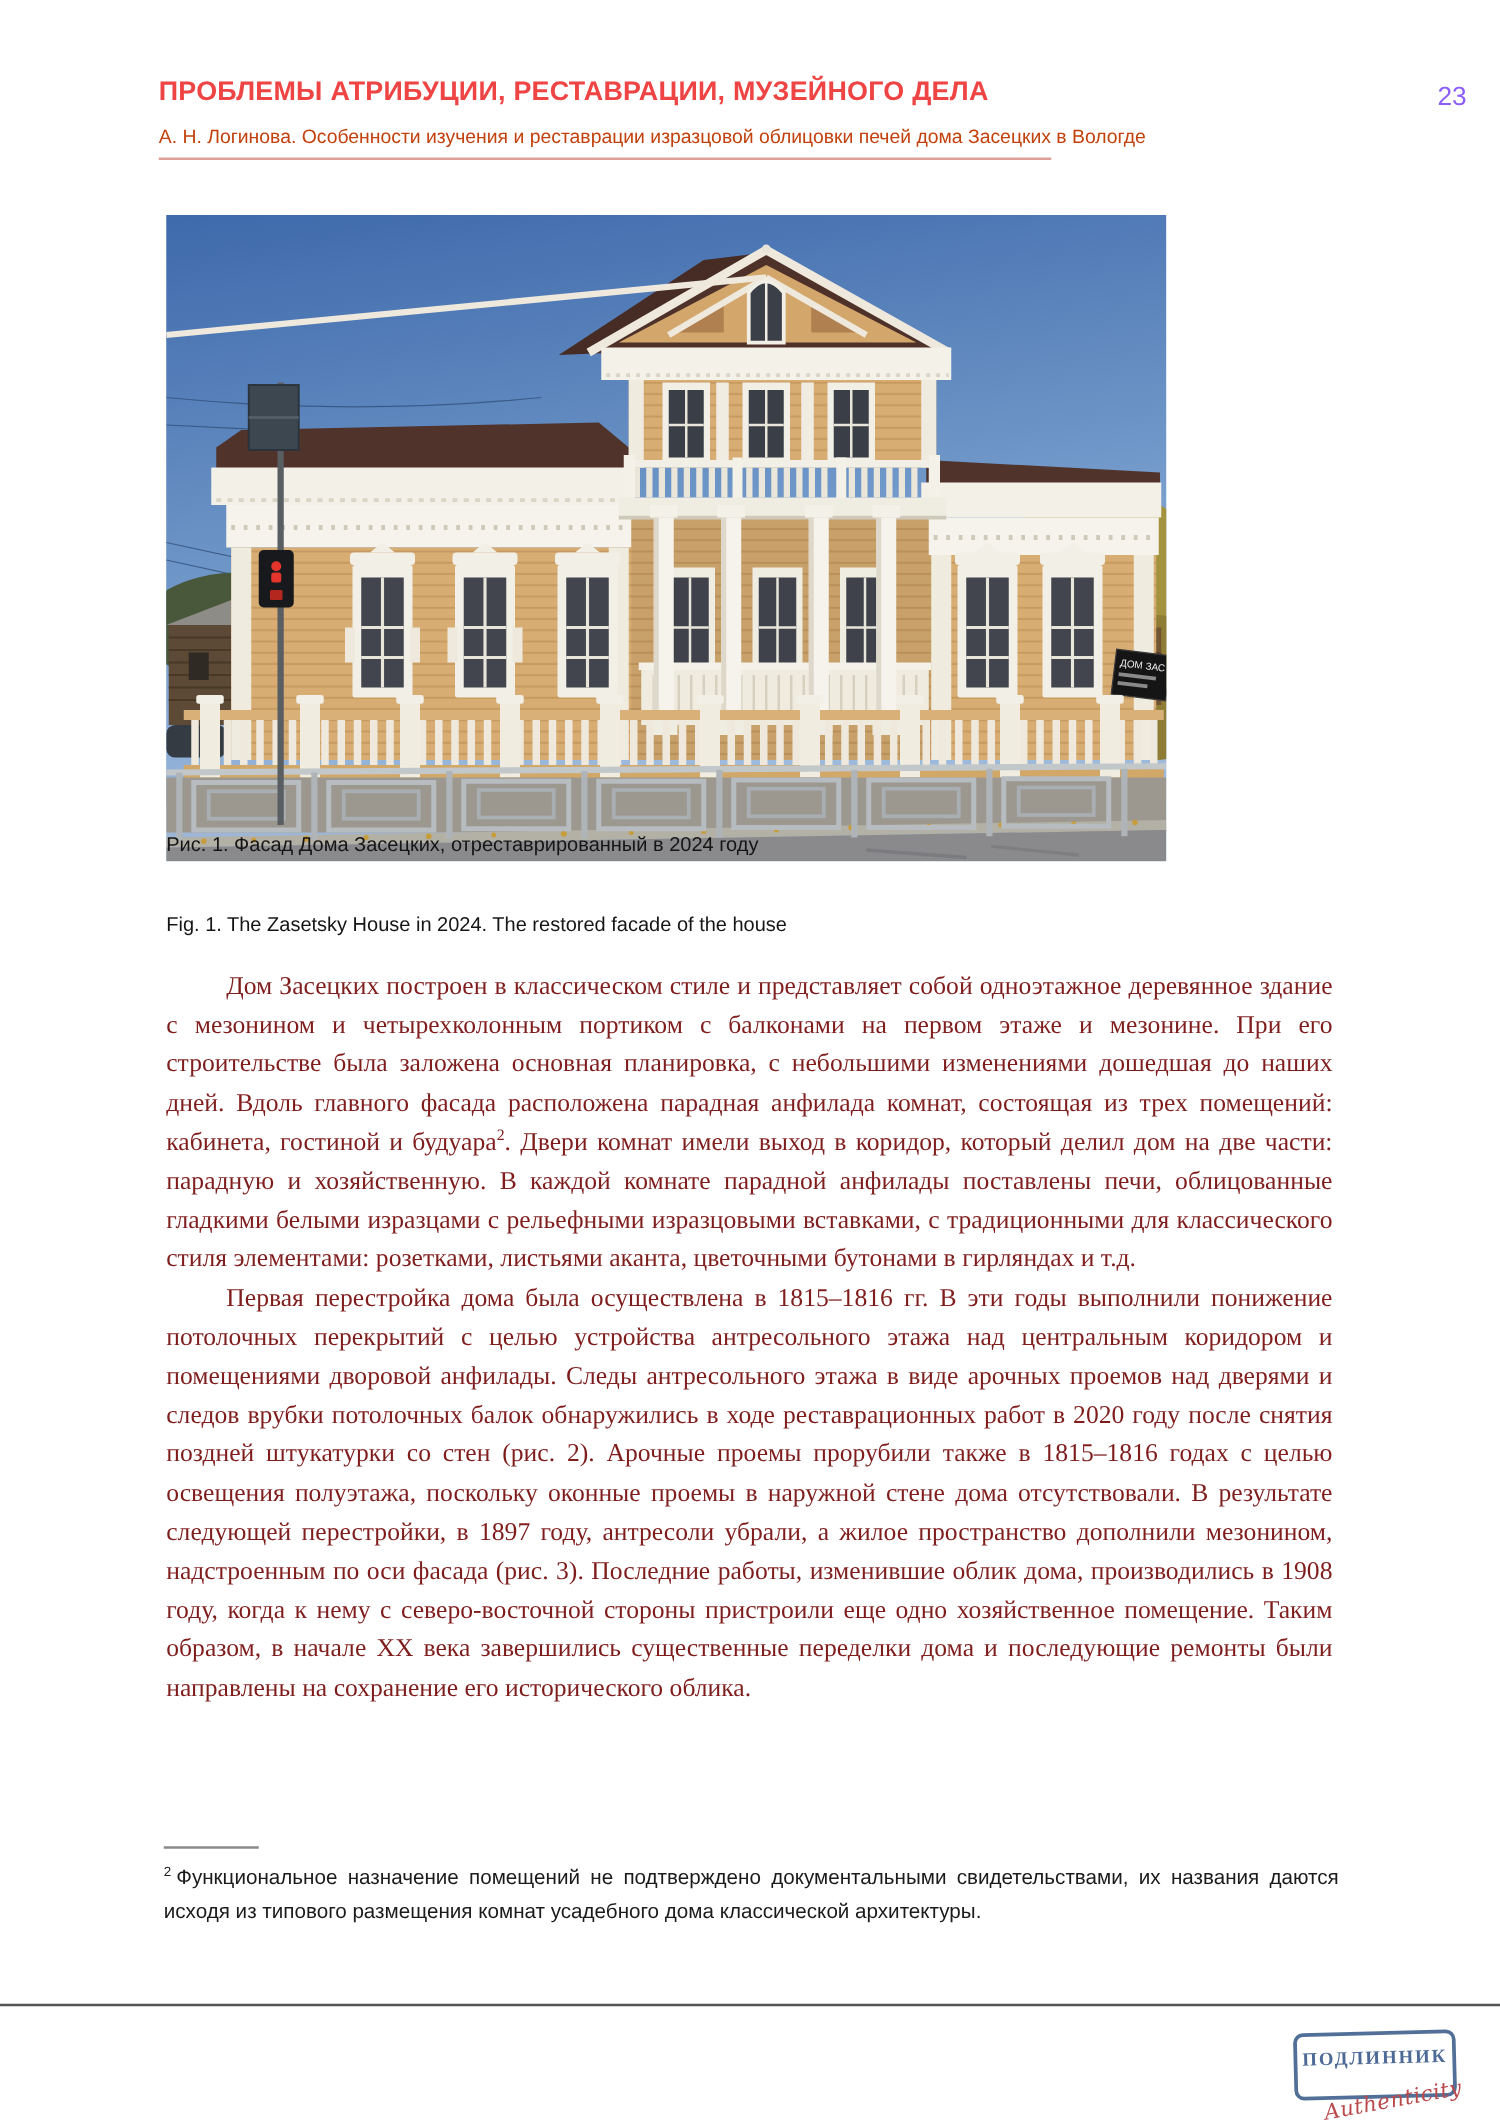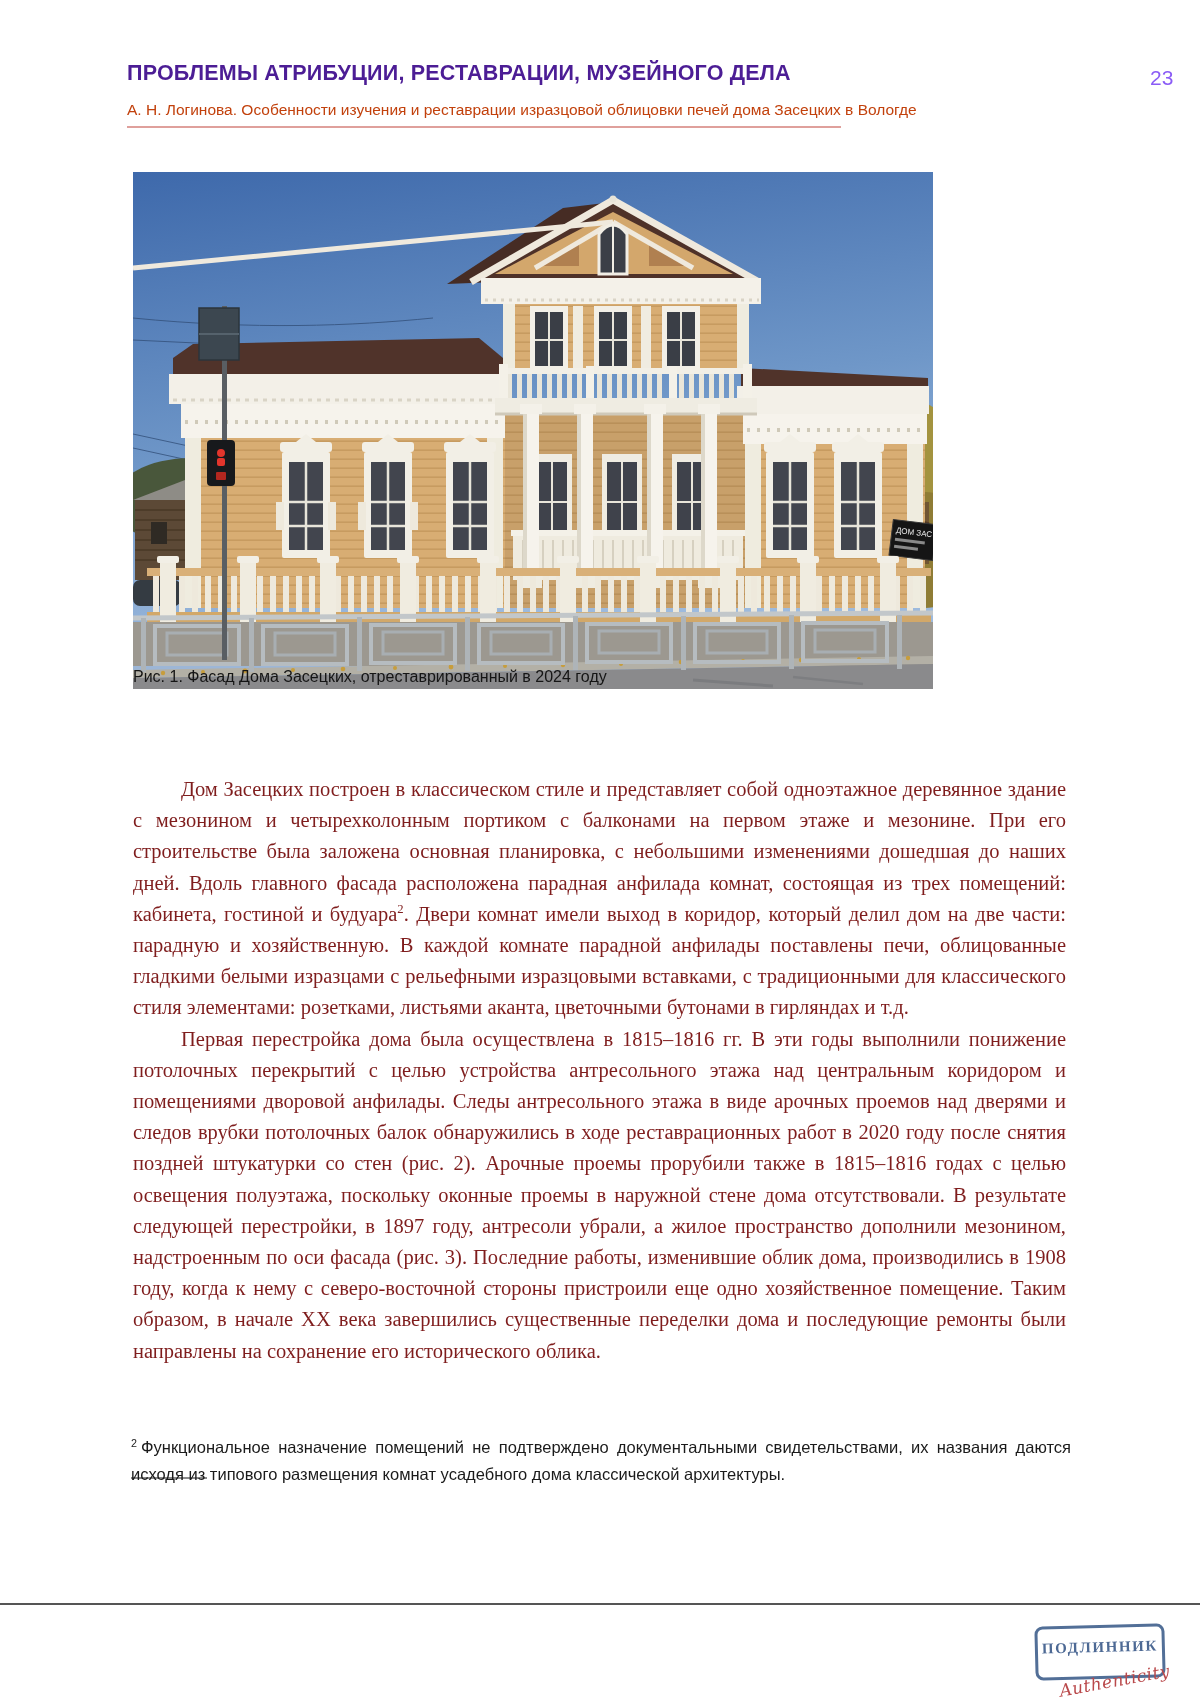--- a/index.html
+++ b/index.html
@@ -1,36 +1,36 @@
 <!DOCTYPE html>
 <html lang="ru"><head>
 <meta charset="utf-8">
 <style>
   html,body{margin:0;padding:0;background:#ffffff;}
   .page{position:relative;width:1200px;height:1697px;background:#ffffff;overflow:hidden;
         font-family:"Liberation Sans",sans-serif;}
   .page-number{position:absolute;left:1150px;top:66px;font-size:21px;color:#8b5cf6;font-weight:500;}
   .section-title{position:absolute;left:127px;top:61px;width:960px;
-        font-weight:700;font-size:21.5px;letter-spacing:.2px;color:#4c1d95;}
+        font-weight:700;font-size:21.5px;letter-spacing:.2px;color:#ef4444;}
   .article-subtitle{position:absolute;left:127px;top:101px;width:960px;
         font-size:15.5px;color:#c2410c;}
   .subtitle-rule{position:absolute;left:127px;top:126px;width:714px;height:2px;
         background:#c4524a;opacity:.55;}
   .photo-wrap{position:absolute;left:133px;top:172px;width:800px;height:517px;background:#9db6d6;}
   .photo-wrap svg{display:block;}
   .caption{position:absolute;left:133px;width:820px;font-size:16px;line-height:24px;color:#151515;}
   .caption-ru{top:665px;}
   .caption-en{top:729px;}
   .body-text{position:absolute;left:133px;top:774px;width:933px;
         font-family:"Liberation Serif",serif;font-size:20.5px;line-height:31.2px;
         color:#7f1d1d;text-align:justify;}
   .body-text p{margin:0;text-indent:48px;}
   .body-text sup{font-size:.62em;line-height:0;vertical-align:super;}
   .footnote-rule{position:absolute;left:131px;top:1477px;width:76px;height:2px;background:#8a8a8a;}
-  .footnote{position:absolute;left:131px;top:1434px;width:940px;
+  .footnote{position:absolute;left:131px;top:1489px;width:940px;
         font-size:16.5px;line-height:27px;color:#1b1b1b;text-align:justify;}
   .footnote sup{font-size:.65em;line-height:0;vertical-align:super;margin-right:4px;}
   .footer-rule{position:absolute;left:0;top:1603px;width:1200px;height:2px;background:#555555;}
   .footer-text{position:absolute;left:133px;top:1633px;white-space:nowrap;}
   .journal-title{font-size:15.5px;font-weight:700;color:#1d1d1d;letter-spacing:.3px;}
   .issue-number{font-size:21.5px;font-weight:400;color:#2c2c2c;margin-left:12px;letter-spacing:1px;}
   .logo{position:absolute;left:1035px;top:1625px;width:130px;height:54px;
         border:3.5px solid #44638f;border-radius:8px;transform:rotate(-1.5deg);
         box-sizing:border-box;opacity:.92;}
   .logo-text{margin-top:11px;text-align:center;font-family:"Liberation Serif",serif;
@@ -469,20 +469,21 @@
         <line x1="66" y1="162" x2="106" y2="162" stroke="#55626c" stroke-width="2"></line>
         <rect x="74" y="268" width="28" height="46" rx="4" fill="#17191c"></rect>
         <circle cx="88" cy="281" r="4" fill="#e3352c"></circle>
         <rect x="84" y="286" width="8" height="8" rx="2" fill="#e3352c"></rect>
         <rect x="83" y="300" width="10" height="8" rx="1" fill="#b3271f"></rect>
       </g>
     </svg>
   </div>
 
   <div class="caption caption-ru">Рис. 1. Фасад Дома Засецких, отреставрированный в 2024 году</div>
+  <div class="caption caption-en">Fig. 1. The Zasetsky House in 2024. The restored facade of the house</div>
 
   <div class="body-text">
     <p><span>Дом Засецких построен в классическом стиле и представляет собой одноэтажное деревянное здание с мезонином и четырехколонным портиком с балконами на первом этаже и мезонине. При его строительстве была заложена основная планировка, с небольшими изменениями дошедшая до наших дней. Вдоль главного фасада расположена парадная анфилада комнат, состоящая из трех помещений: кабинета, гостиной и будуара</span><sup>2</sup><span>. Двери комнат имели выход в коридор, который делил дом на две части: парадную и хозяйственную. В каждой комнате парадной анфилады поставлены печи, облицованные гладкими белыми изразцами с рельефными изразцовыми вставками, с традиционными для классического стиля элементами: розетками, листьями аканта, цветочными бутонами в гирляндах и т.д.</span></p>
     <p>Первая перестройка дома была осуществлена в 1815–1816 гг. В эти годы выполнили понижение потолочных перекрытий с целью устройства антресольного этажа над центральным коридором и помещениями дворовой анфилады. Следы антресольного этажа в виде арочных проемов над дверями и следов врубки потолочных балок обнаружились в ходе реставрационных работ в 2020 году после снятия поздней штукатурки со стен (рис. 2). Арочные проемы прорубили также в 1815–1816 годах с целью освещения полуэтажа, поскольку оконные проемы в наружной стене дома отсутствовали. В результате следующей перестройки, в 1897 году, антресоли убрали, а жилое пространство дополнили мезонином, надстроенным по оси фасада (рис. 3). Последние работы, изменившие облик дома, производились в 1908 году, когда к нему с северо-восточной стороны пристроили еще одно хозяйственное помещение. Таким образом, в начале XX века завершились существенные переделки дома и последующие ремонты были направлены на сохранение его исторического облика.</p>
   </div>
 
   <div class="footnote-rule"></div>
   <div class="footnote"><sup>2</sup><span>Функциональное назначение помещений не подтверждено документальными свидетельствами, их названия даются исходя из типового размещения комнат усадебного дома классической архитектуры.</span></div>
 
   <div class="footer-rule"></div>

